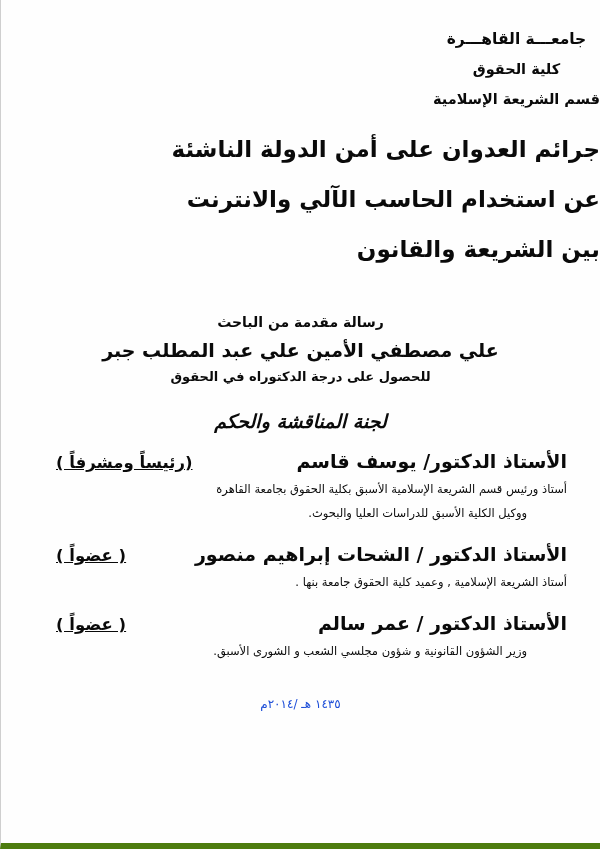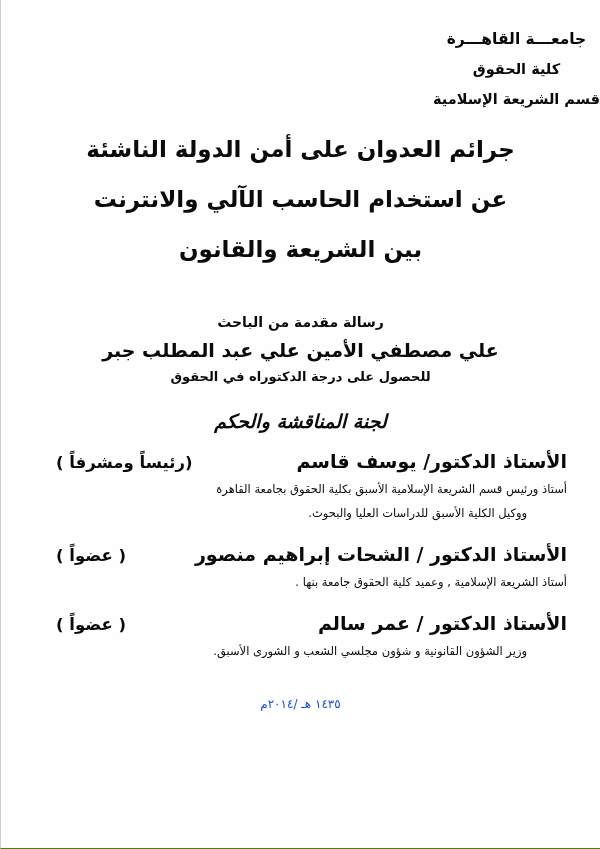--- a/index.html
+++ b/index.html
@@ -8,35 +8,35 @@
     width: 600px;
     height: 849px;
     margin: 0 auto;
     background: #fefefe;
     color: #0a0a0a;
     direction: rtl;
     font-family: "DejaVu Sans", sans-serif;
     overflow: hidden;
     box-sizing: border-box;
     border-left: 1px solid #cfcfcf;
-    border-bottom: 1px solid #4d7c0f;
+    border-bottom: 6px solid #4d7c0f;
   }
 
   
   .header-wrap { padding-top: 24px; text-align: right; }
   .header-block {
     display: inline-block;
     margin-left: 42px; 
     text-align: center;
   }
   .header-line { font-weight: bold; font-size: 14.5px; line-height: 30px; white-space: nowrap; }
   .header-line.first { font-size: 15.5px; }
 
   
-  .title-block { margin-top: 10px; text-align: center; }
+  .title-block { margin-top: 10px; }
   .title-line {
     font-weight: bold;
     font-size: 23px;
     line-height: 50px;
     letter-spacing: 0.5px;
   }
 
   
   .submission { text-align: center; margin-top: 40px; }
   .sub-label   { margin-top: 10px; font-weight: bold; font-size: 14px; }
@@ -52,21 +52,21 @@
     font-style: italic;
   }
   .members { padding: 0 33px 0 55px; }
   .member { margin-top: 18px; }
   .member-row {
     display: flex;
     justify-content: space-between;
     align-items: baseline;
   }
   .member-name { font-weight: bold; font-size: 19px; white-space: nowrap; }
-  .member-role { font-weight: bold; font-size: 16.5px; white-space: nowrap; }
+  .member-role { font-weight: bold; font-size: 16.5px; white-space: nowrap; text-decoration: underline; }
   .member-desc { margin-top: 5px; font-size: 11.5px; line-height: 24px; text-align: right; }
   .member-desc .indent { padding-right: 40px; }
 
   
   .footer-date {
     margin-top: 34px;
     text-align: center;
     font-size: 12px;
     letter-spacing: 2.5px;
     color: #1d4ed8;

